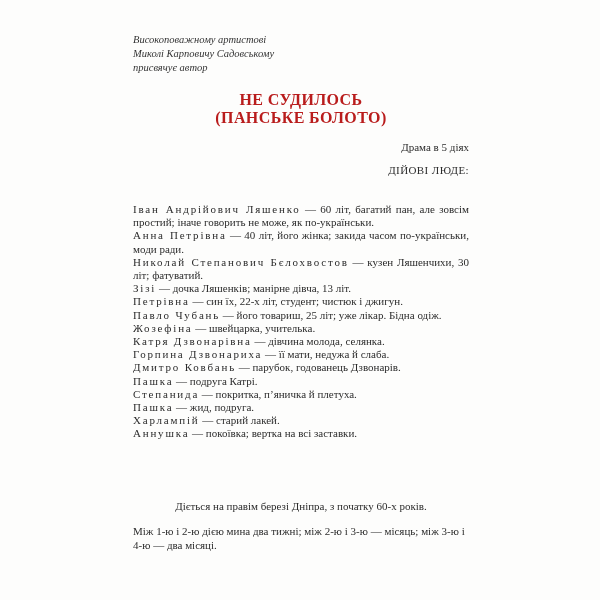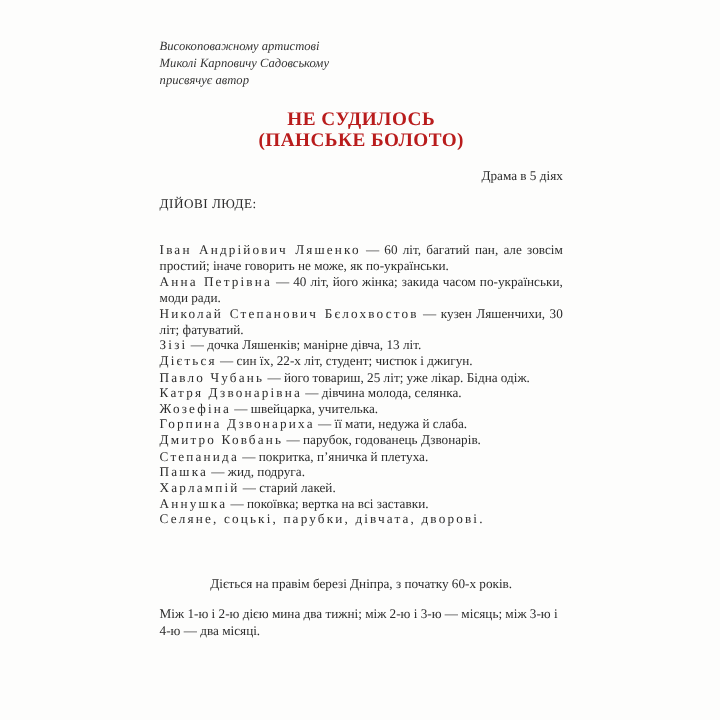--- a/index.html
+++ b/index.html
@@ -30,34 +30,34 @@
     letter-spacing: 0.4px;
     color: #b91c1c;
   }
   .subtitle {
     margin-top: 14px;
     text-align: right;
     font-size: 11px;
   }
   .cast-heading {
     margin-top: 11px;
-    text-align: left;
+    text-align: right;
     font-size: 11px;
     letter-spacing: 0.4px;
   }
   .cast-list {
     margin-top: 27px;
     font-size: 11px;
     line-height: 13.2px;
     text-align: justify;
   }
   .cast-list p { margin: 0; }
   .sp { letter-spacing: 1.8px; }
   .setting-note {
-    margin-top: 39px;
+    margin-top: 58px;
     text-align: center;
     font-size: 11px;
     line-height: 14px;
   }
   .intermission-note {
     margin-top: 11px;
     text-align: left;
     font-size: 11px;
     line-height: 14.5px;
   }
@@ -80,30 +80,30 @@
 
   <div class="subtitle">Драма в 5 діях</div>
 
   <div class="cast-heading">ДІЙОВІ ЛЮДЕ:</div>
 
   <div class="cast-list">
     <p><span class="sp">Іван Андрійович Ляшенко</span> <span>— 60 літ, багатий пан, але зовсім простий; іначе говорить не може, як по-українськи.</span></p>
     <p><span class="sp">Анна Петрівна</span> <span>— 40 літ, його жінка; закида часом по-українськи, моди ради.</span></p>
     <p><span class="sp">Николай Степанович Бєлохвостов</span> <span>— кузен Ляшенчихи, 30 літ; фатуватий.</span></p>
     <p><span class="sp">Зізі</span> <span>— дочка Ляшенків; манірне дівча, 13 літ.</span></p>
-    <p><span class="sp">Діється</span> <span>— син їх, 22-х літ, студент; чистюк і джигун.</span></p>
+    <p><span class="sp">Петрівна</span> <span>— син їх, 22-х літ, студент; чистюк і джигун.</span></p>
     <p><span class="sp">Павло Чубань</span> <span>— його товариш, 25 літ; уже лікар. Бідна одіж.</span></p>
+    <p><span class="sp">Жозефіна</span> <span>— швейцарка, учителька.</span></p>
     <p><span class="sp">Катря Дзвонарівна</span> <span>— дівчина молода, селянка.</span></p>
-    <p><span class="sp">Жозефіна</span> <span>— швейцарка, учителька.</span></p>
     <p><span class="sp">Горпина Дзвонариха</span> <span>— її мати, недужа й слаба.</span></p>
     <p><span class="sp">Дмитро Ковбань</span> <span>— парубок, годованець Дзвонарів.</span></p>
+    <p><span class="sp">Пашка</span> <span>— подруга Катрі.</span></p>
     <p><span class="sp">Степанида</span> <span>— покритка, п’яничка й плетуха.</span></p>
     <p><span class="sp">Пашка</span> <span>— жид, подруга.</span></p>
     <p><span class="sp">Харлампій</span> <span>— старий лакей.</span></p>
     <p><span class="sp">Аннушка</span> <span>— покоївка; вертка на всі заставки.</span></p>
-    <p><span class="sp">Селяне, соцькі, парубки, дівчата, дворові.</span> <span></span></p>
   </div>
 
   <div class="setting-note">Діється на правім березі Дніпра, з початку 60-х років.</div>
 
   <div class="intermission-note">Між 1-ю і 2-ю дією мина два тижні; між 2-ю і 3-ю — місяць; між 3-ю і 4-ю — два місяці.</div>
 
 </div>
 
 </body></html>

